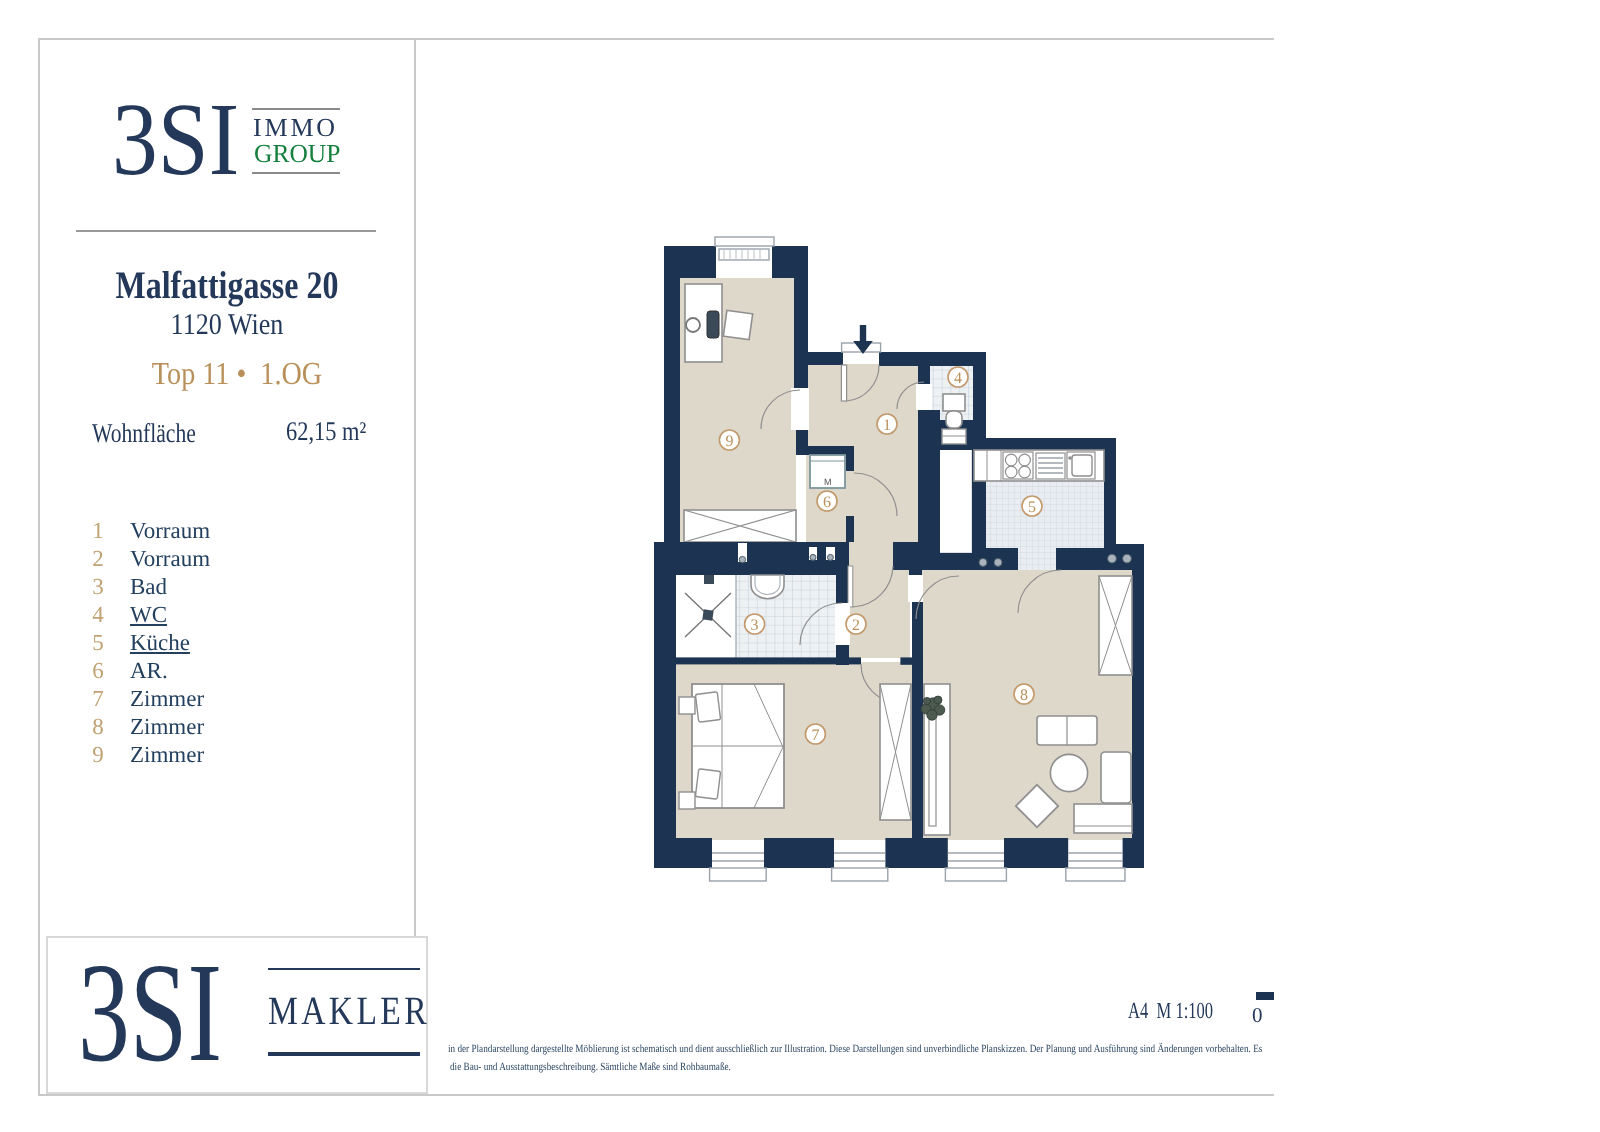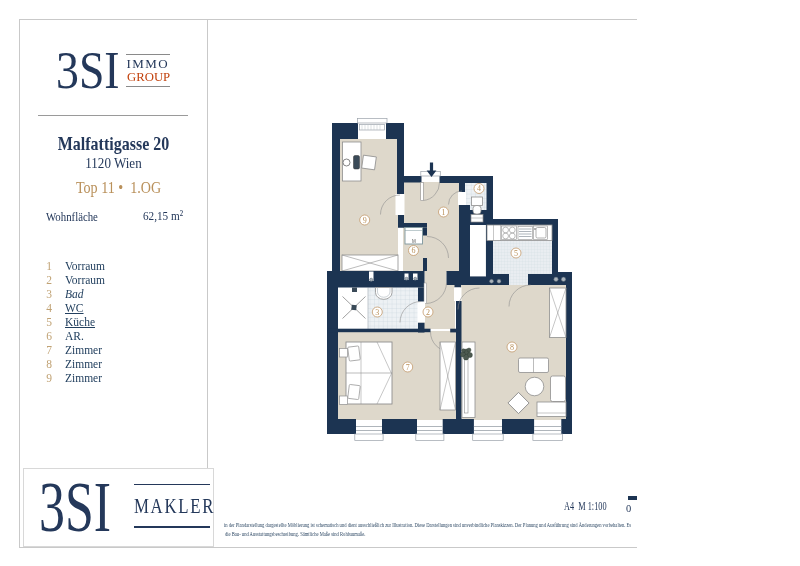--- a/index.html
+++ b/index.html
@@ -11,41 +11,41 @@
 <body>
 <div class="page">
 
 <div class="abs" style="left:19px;top:19px;width:762px;height:527px;border:1px solid #c9c9c9;"></div>
 
 <div class="abs" style="left:207px;top:19px;width:1px;height:449px;background:#c9c9c9;"></div>
 
 <div class="abs" style="left:56px;top:49px;width:80px;height:44px;font-size:52px;line-height:44px;color:#24385a;transform:scaleX(.88);transform-origin:0 0;">3SI</div>
 <div class="abs" style="left:125.5px;top:53.8px;width:44px;height:1px;background:#8a8a8a;"></div>
 <div class="abs" style="left:126.5px;top:55.6px;font-size:13px;letter-spacing:1.4px;color:#24385a;">IMMO</div>
-<div class="abs" style="left:126.5px;top:68.6px;font-size:13px;letter-spacing:0;color:#c2410c;transform:scaleX(.98);transform-origin:0 0;">GROUP</div>
+<div class="abs" style="left:126.5px;top:68.6px;font-size:13px;letter-spacing:0;color:#15803d;transform:scaleX(.98);transform-origin:0 0;">GROUP</div>
 <div class="abs" style="left:125.5px;top:85.8px;width:44px;height:1px;background:#8a8a8a;"></div>
 
 <div class="abs" style="left:38px;top:115px;width:150px;height:1px;background:#9a9a9a;"></div>
 
 <div class="abs" style="left:20px;top:133px;width:187px;text-align:center;font-size:19.5px;font-weight:bold;color:#24385a;transform:scaleX(.82);">Malfattigasse 20</div>
 
 <div class="abs" style="left:20px;top:155px;width:187px;text-align:center;font-size:15px;color:#24385a;transform:scaleX(.87);">1120 Wien</div>
 
 <div class="abs" style="left:24.5px;top:178.5px;width:187px;text-align:center;font-size:16px;color:#b9905a;transform:scaleX(.88);">Top 11 •&nbsp; 1.OG</div>
 
 <div class="abs" style="left:46px;top:209px;font-size:13.5px;color:#24385a;transform:scaleX(.8);transform-origin:0 0;">Wohnfläche</div>
 <div class="abs" style="left:143px;top:208px;font-size:13.5px;color:#24385a;transform:scaleX(.83);transform-origin:0 0;">62,15 m²</div>
 
 <div class="abs" style="left:0;top:0;">
   <div class="abs" style="left:44px;top:259.5px;width:10px;text-align:center;font-size:11.5px;color:#c0a274;">1</div>
   <div class="abs" style="left:65px;top:259.5px;font-size:11.5px;">Vorraum</div>
   <div class="abs" style="left:44px;top:273.5px;width:10px;text-align:center;font-size:11.5px;color:#c0a274;">2</div>
   <div class="abs" style="left:65px;top:273.5px;font-size:11.5px;">Vorraum</div>
   <div class="abs" style="left:44px;top:288px;width:10px;text-align:center;font-size:11.5px;color:#c0a274;">3</div>
-  <div class="abs" style="left:65px;top:288px;font-size:11.5px;font-style:italic;">Bad</div>
+  <div class="abs" style="left:65px;top:288px;font-size:11.5px;">Bad</div>
   <div class="abs" style="left:44px;top:302px;width:10px;text-align:center;font-size:11.5px;color:#c0a274;">4</div>
   <div class="abs" style="left:65px;top:302px;font-size:11.5px;text-decoration:underline;">WC</div>
   <div class="abs" style="left:44px;top:316px;width:10px;text-align:center;font-size:11.5px;color:#c0a274;">5</div>
   <div class="abs" style="left:65px;top:316px;font-size:11.5px;text-decoration:underline;">Küche</div>
   <div class="abs" style="left:44px;top:330px;width:10px;text-align:center;font-size:11.5px;color:#c0a274;">6</div>
   <div class="abs" style="left:65px;top:330px;font-size:11.5px;text-align:center;">AR.</div>
   <div class="abs" style="left:44px;top:344px;width:10px;text-align:center;font-size:11.5px;color:#c0a274;">7</div>
   <div class="abs" style="left:65px;top:344px;font-size:11.5px;">Zimmer</div>
   <div class="abs" style="left:44px;top:358px;width:10px;text-align:center;font-size:11.5px;color:#c0a274;">8</div>
   <div class="abs" style="left:65px;top:358px;font-size:11.5px;">Zimmer</div>

